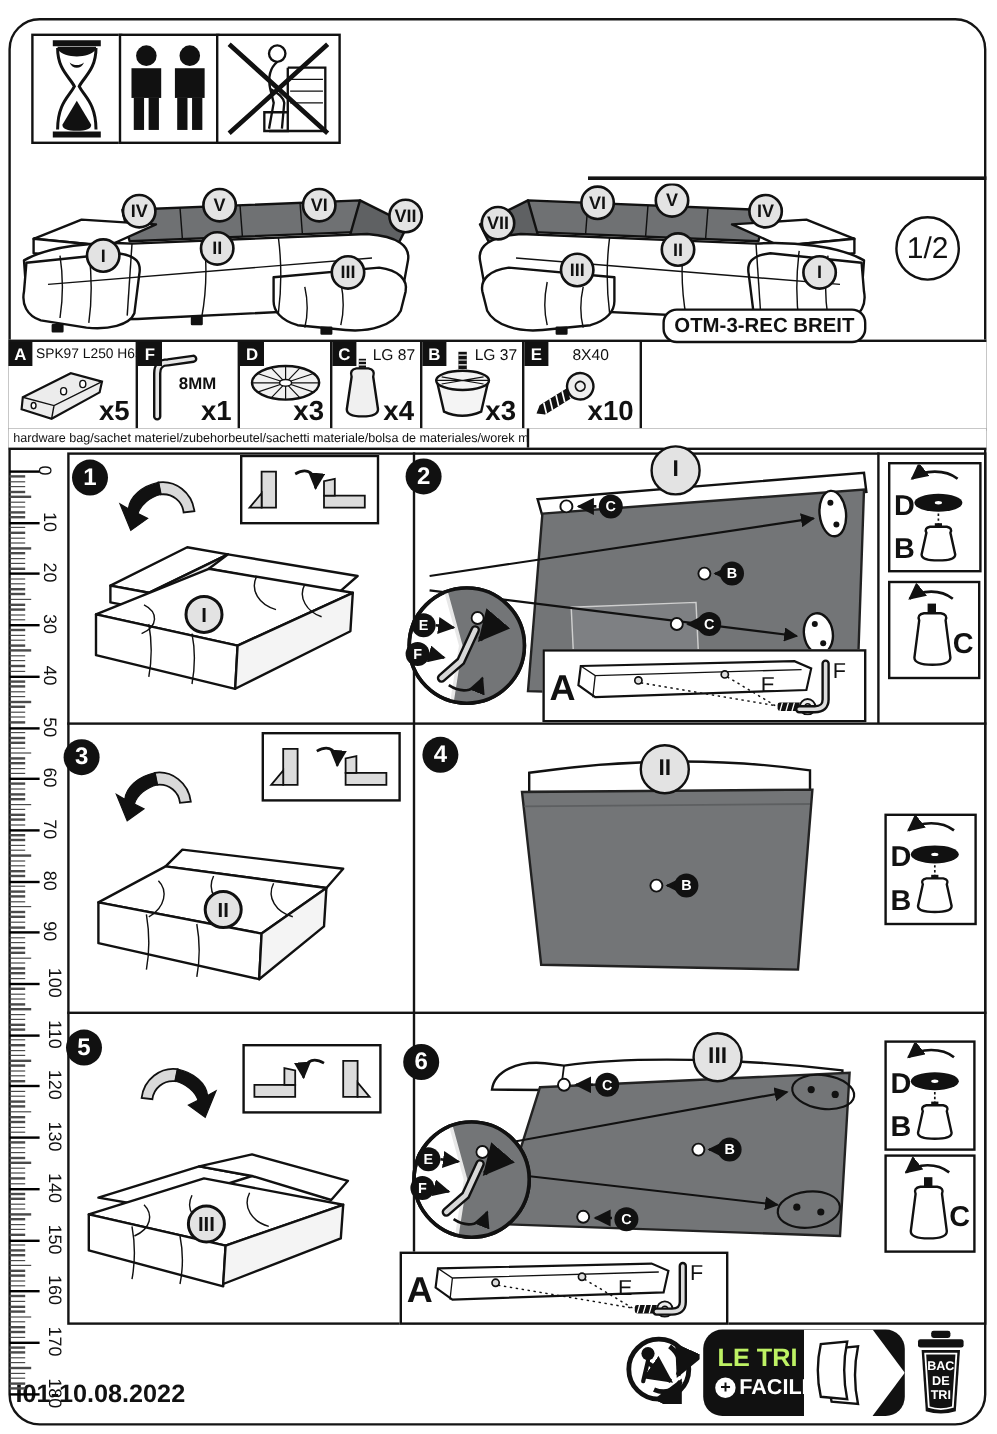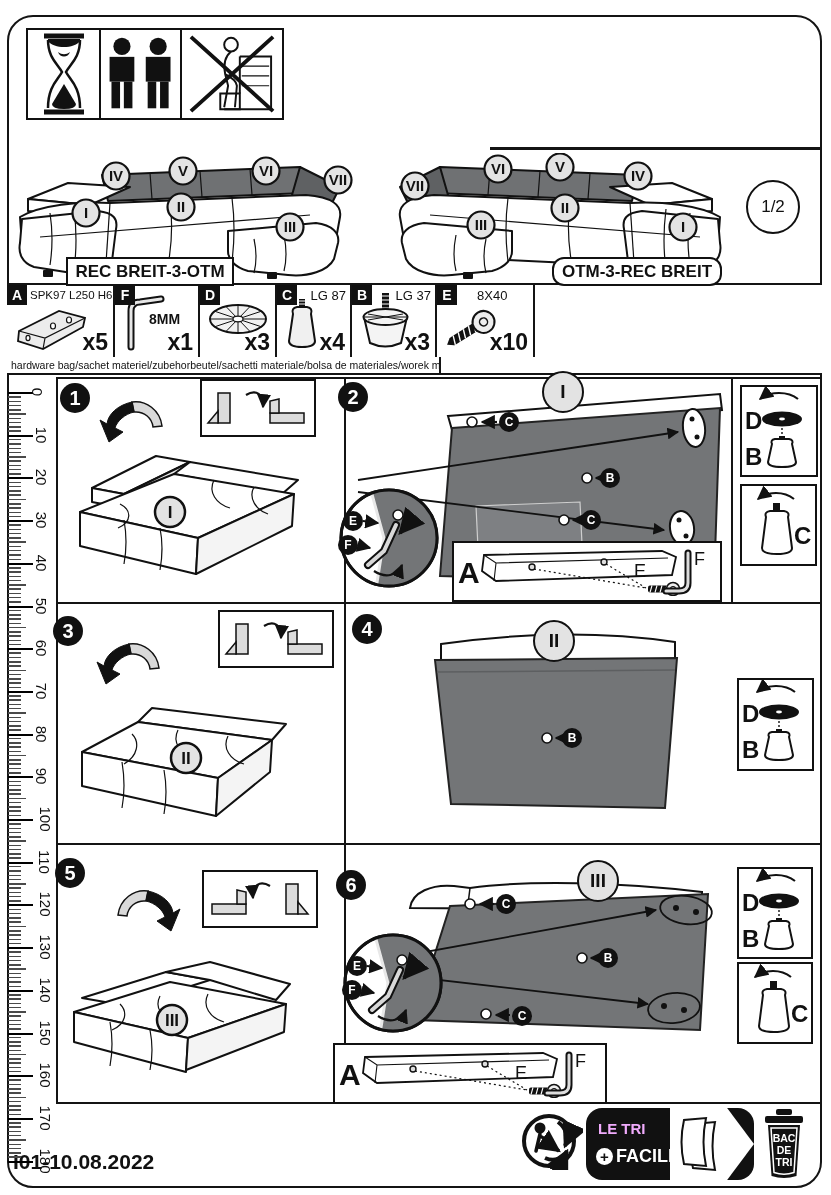--- a/index.html
+++ b/index.html
@@ -12,21 +12,21 @@
   #hdrbar{left:26px;top:6px;width:258px;height:22px;background:#111;color:#fff;font-weight:bold;font-size:15px;z-index:3;}
   #hdrbar span{position:absolute;top:2px;}
   .iconbox{top:28px;height:92px;border:2.5px solid #111;background:#fff;box-sizing:border-box;z-index:3;display:flex;align-items:center;justify-content:center;}
   
   #modelstrip{left:7px;top:121px;width:486px;height:30px;background:#fff;border-top:2.5px solid #141414;border-bottom:2.5px solid #141414;border-right:2.5px solid #141414;box-sizing:content-box;z-index:2;}
   #modelstrip .mlabel{position:absolute;left:24px;bottom:3px;font-size:10px;letter-spacing:.5px;}
   #modelstrip .mname{position:absolute;left:56px;top:-3px;font-size:28px;font-weight:bold;letter-spacing:1px;}
   #topline2{left:490px;top:147px;width:332px;height:2.5px;background:#141414;}
   
   .nametag{height:25px;border:2px solid #111;background:#fff;display:flex;align-items:center;justify-content:center;font-weight:bold;font-size:17px;z-index:3;}
-  #pagecircle{left:746px;top:180px;width:54px;height:54px;border:2.5px solid #111;border-radius:50%;display:flex;align-items:center;justify-content:center;font-size:17px;background:#fff;box-sizing:border-box;}
+  #pagecircle{left:746px;top:180px;width:54px;height:54px;border:2.5px solid #111;border-radius:50%;display:flex;align-items:center;justify-content:center;font-size:25px;background:#fff;box-sizing:border-box;}
   .sofa text{font-weight:bold;font-size:15px;text-anchor:middle;fill:#111;}
   .sofa .lblc circle{fill:#e3e3e3;stroke:#111;stroke-width:2.2;}
   
   #hwrow{left:7px;top:283px;width:815px;height:76px;border-top:2.5px solid #141414;border-bottom:2.5px solid #141414;box-sizing:border-box;background:#fff;}
   .hw{position:absolute;top:0;height:100%;border-right:2.5px solid #141414;box-sizing:border-box;}
   .hwbadge{position:absolute;left:0;top:0;width:20px;height:20px;background:#111;color:#fff;font-weight:bold;font-size:14px;text-align:center;line-height:20px;z-index:2;}
   .hwspec{position:absolute;left:23px;top:3px;font-size:13px;white-space:nowrap;}
   .hwqty{position:absolute;right:5px;bottom:1px;font-size:23px;font-weight:bold;}
   
   #langrow{left:7px;top:357px;width:815px;height:18px;border-bottom:2.5px solid #141414;box-sizing:border-box;background:#fff;}
@@ -47,21 +47,21 @@
   .z2{z-index:2;} .z3{z-index:3;}
   
   #ruler{left:0;top:376px;width:54px;height:800px;z-index:2;}
   .tick{position:absolute;left:8px;height:1.5px;width:13px;background:#4a4a4a;}
   .tick.mid{width:18px;}
   .tick.major{width:25px;height:2px;background:#000;}
   .rlabel{position:absolute;left:33px;font-size:15px;transform:translateY(-50%) rotate(90deg);}
   
   #doccode{left:13px;top:1150px;font-weight:bold;font-size:21px;}
   #tribadge{left:586px;top:1108px;width:168px;height:72px;background:#111;border-radius:16px;z-index:3;}
-  #tribadge .t1{position:absolute;left:12px;top:12px;color:#f0abfc;font-weight:bold;font-size:15px;white-space:nowrap;}
+  #tribadge .t1{position:absolute;left:12px;top:12px;color:#bef264;font-weight:bold;font-size:21px;white-space:nowrap;}
   #tribadge .t2{position:absolute;left:10px;top:38px;color:#fff;font-weight:bold;font-size:18px;display:flex;align-items:center;gap:3px;white-space:nowrap;}
   #tribadge .plus{display:inline-flex;width:17px;height:17px;border-radius:50%;background:#fff;color:#111;align-items:center;justify-content:center;font-size:15px;font-weight:bold;}
   #triwhite{position:absolute;left:84px;top:0;width:84px;height:72px;background:#fff;clip-path:polygon(0 0,68% 0,100% 50%,68% 100%,0 100%);display:flex;align-items:center;}
   .bintxt{fill:#fff;font-size:10.5px;font-weight:bold;text-anchor:middle;}
 </style>
 </head>
 <body>
 
 <div id="page">
 
@@ -203,21 +203,20 @@
       </g>
     <g class="lblc">
         <circle cx="180" cy="55" r="13.5"></circle>
         <text x="180" y="60">II</text>
       </g>
     <g class="lblc">
         <circle cx="298" cy="74" r="13.5"></circle>
         <text x="298" y="79">I</text>
       </g>
   </svg>
-  <div class="nametag abs" style="left:66px;top:257px;width:164px;">REC BREIT-3-OTM</div>
   <div class="nametag abs" style="left:552px;top:257px;width:166px;border-radius:12px;">OTM-3-REC BREIT</div>
   <div id="pagecircle" class="abs">1/2</div>
 
   <div id="hwrow" class="abs">
     <div class="hw" style="left:0;width:108px;">
       <div class="hwbadge">A</div>
       <div class="hwspec" style="font-size:11.5px;top:4px;">SPK97 L250 H65</div>
       <svg class="abs" style="left:6px;top:20px;" width="78" height="48" viewBox="0 0 78 48">
         <path d="M6,26 L46,6 L72,13 L70,22 L30,44 L5,36 Z" fill="#ececec" stroke="#111" stroke-width="1.8"></path>
         <path d="M6,26 L32,33 L72,13 M32,33 L30,44" fill="none" stroke="#111" stroke-width="1.2"></path>

